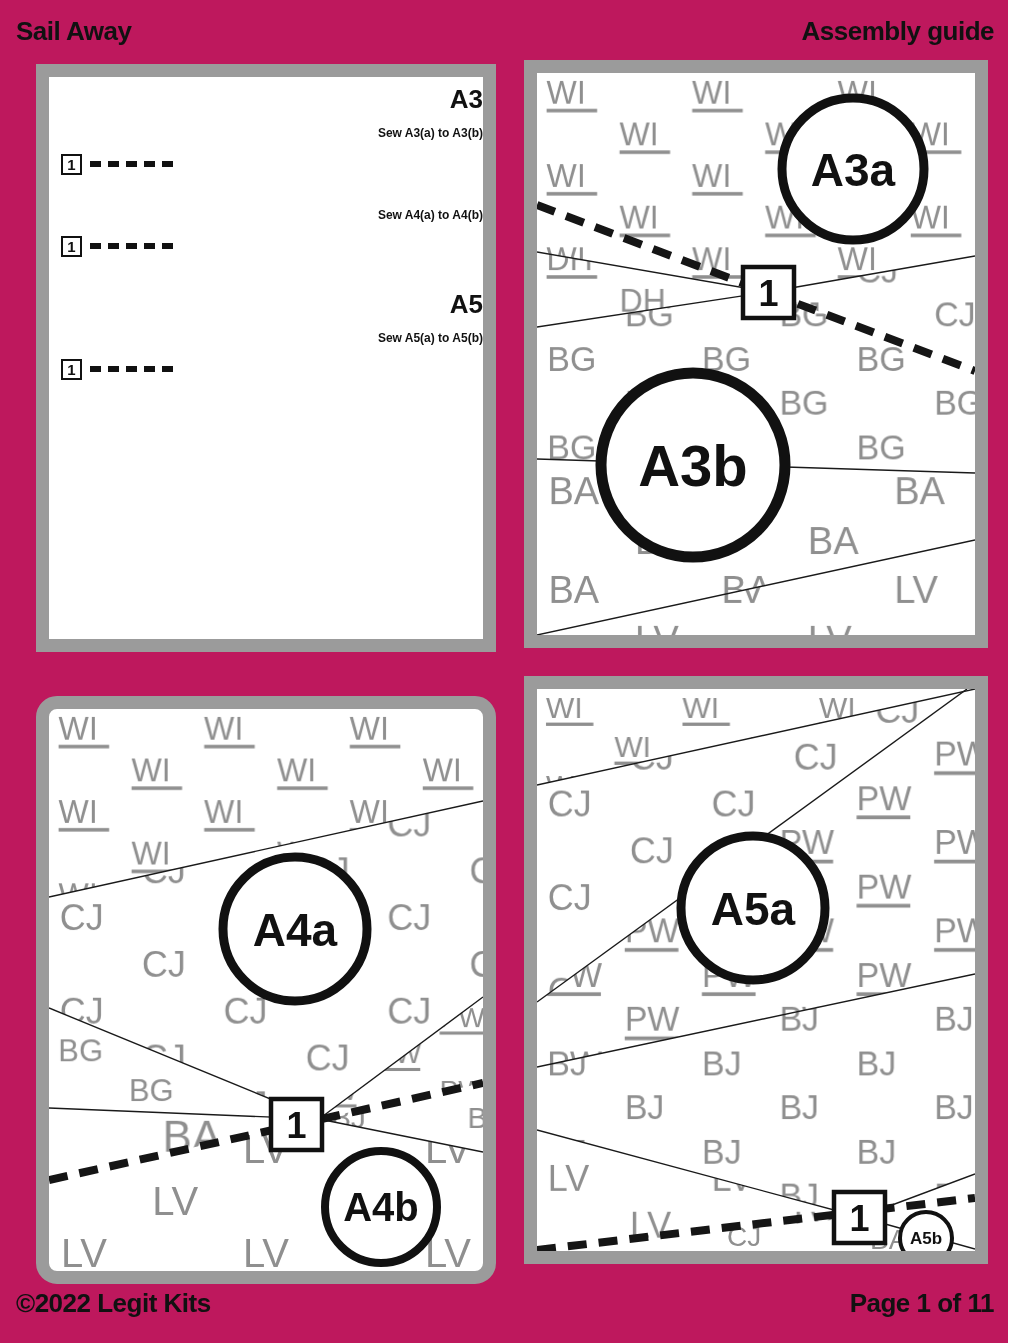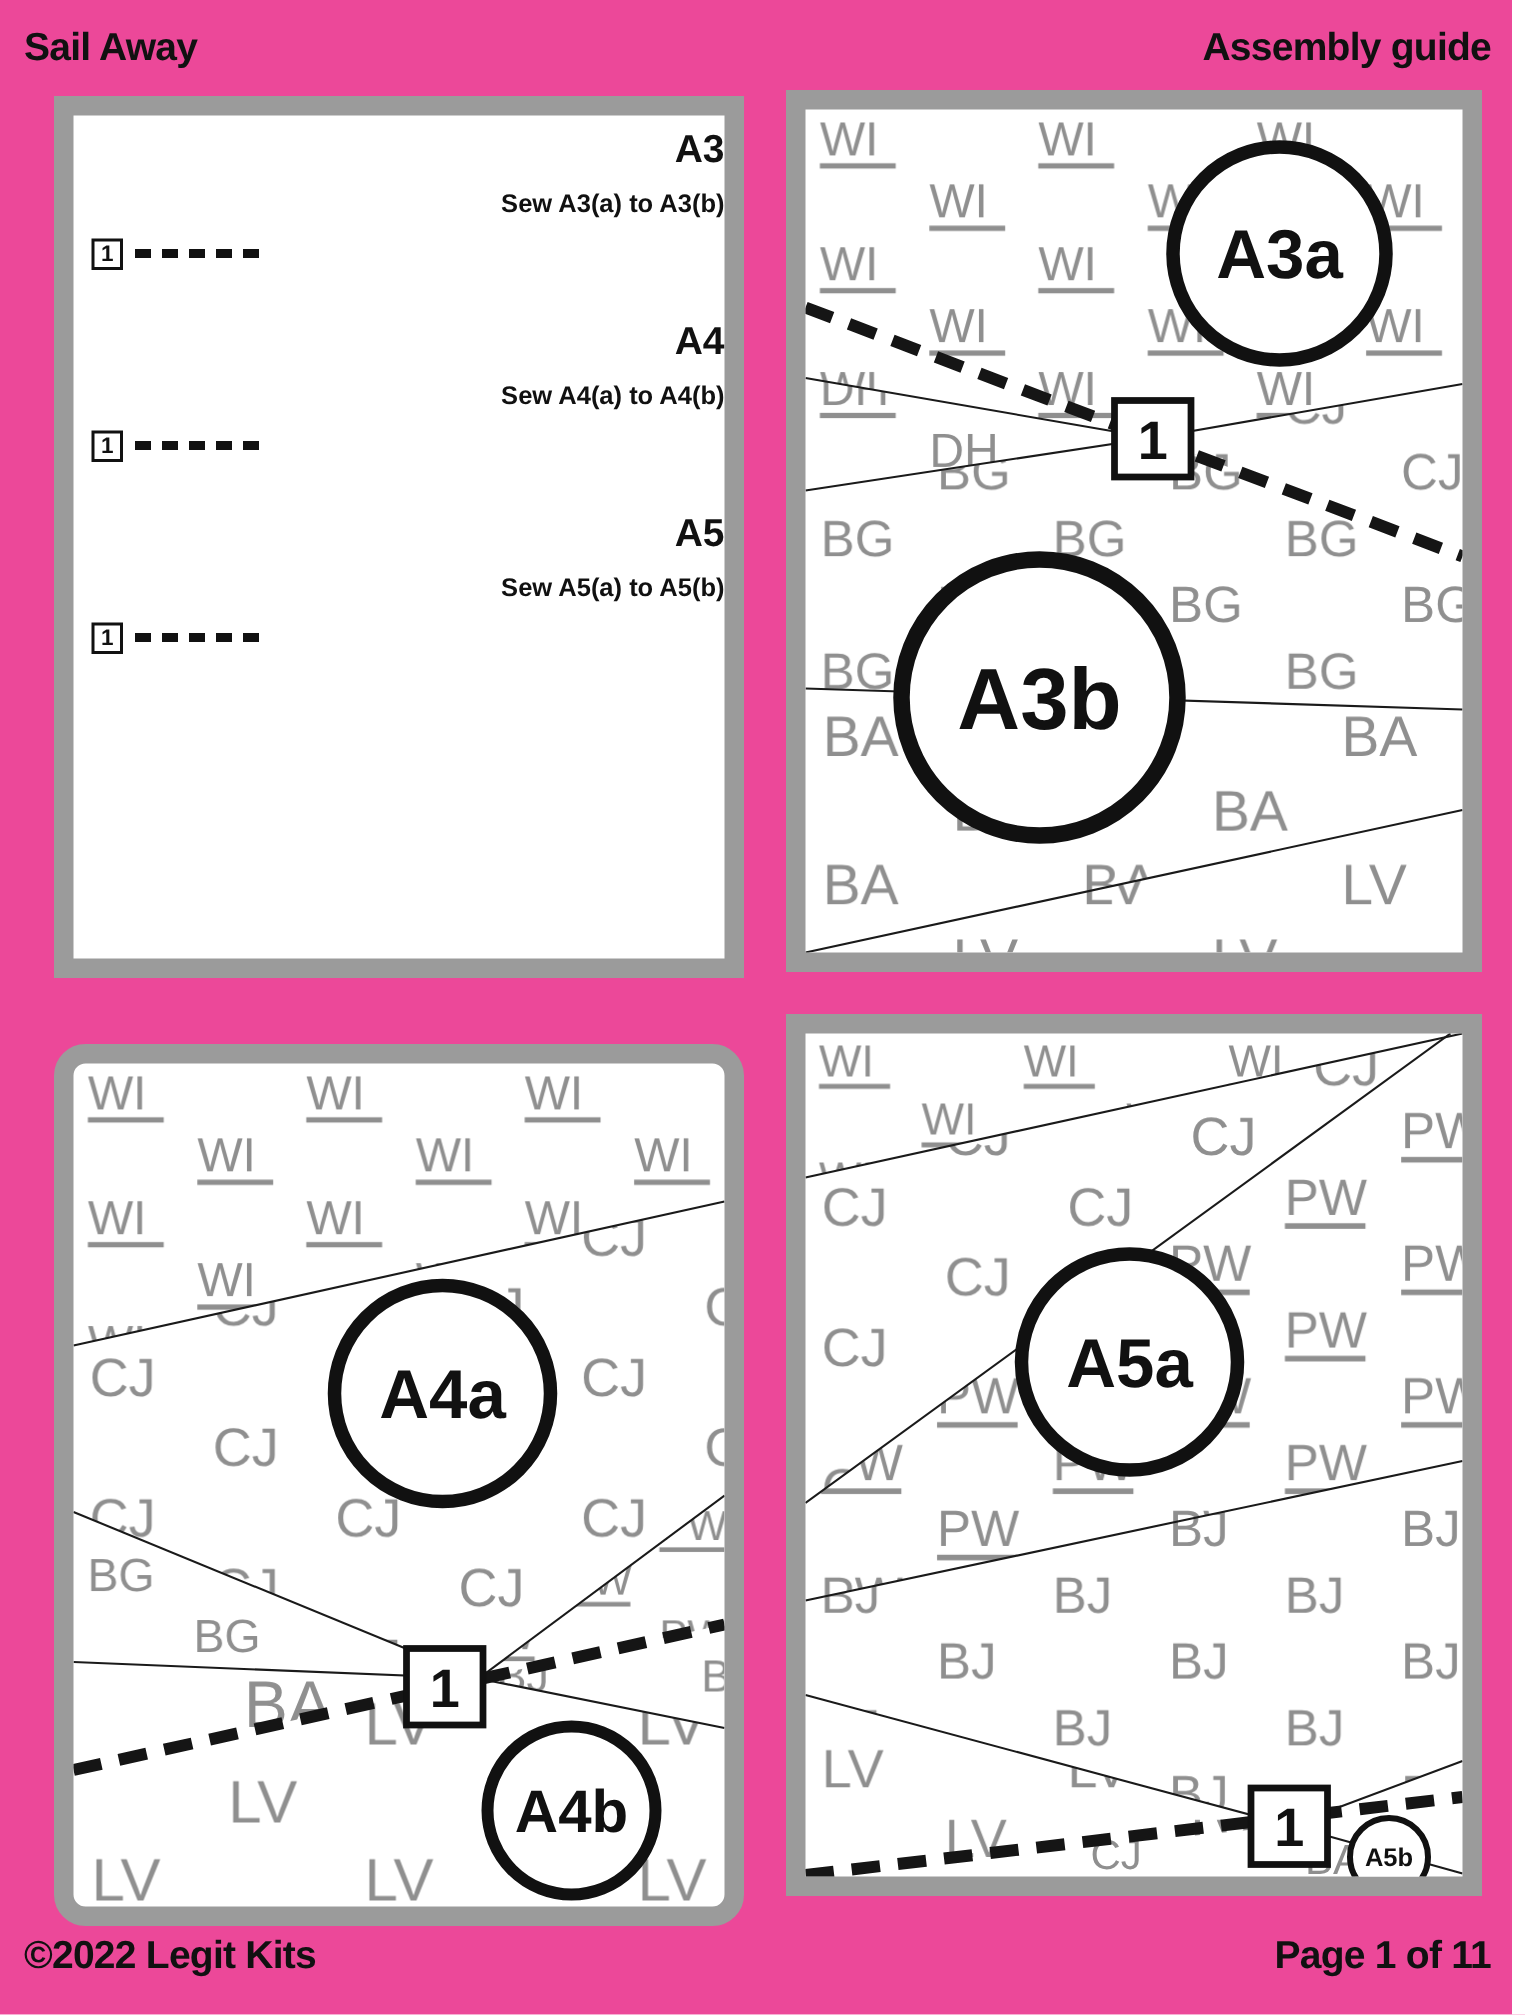--- a/index.html
+++ b/index.html
@@ -1,31 +1,31 @@
 <!DOCTYPE html>
 <html><head>
 <meta charset="utf-8">
 <style>
   html,body{margin:0;padding:0;background:#fff;}
-  .page{position:relative;width:1008px;height:1343px;background:#ec4899;overflow:hidden;
+  .page{position:relative;width:1008px;height:1343px;background:#be185d;overflow:hidden;
         font-family:"Liberation Sans",sans-serif;color:#111;}
   .hdr,.ftr{position:absolute;left:16px;right:14px;display:flex;
         justify-content:space-between;font-size:26px;font-weight:bold;letter-spacing:-0.5px;}
   .hdr{top:16px;}
   .ftr{top:1288px;gap:48px;}
   .panel{position:absolute;border:13px solid #9b9b9b;background:#fff;box-sizing:border-box;}
   #p-instr{left:36px;top:64px;width:460px;height:588px;text-align:right;}
   #p-a3{left:524px;top:60px;width:464px;height:588px;text-align:center;}
   #p-a4{left:36px;top:696px;width:460px;height:588px;border-radius:21px;}
   #p-a5{left:524px;top:676px;width:464px;height:588px;}
   .panel svg{display:block;width:100%;height:100%;}
   .instr{padding:9px 0 0 12px;}
   .step{margin-bottom:33px;}
   .step h3{font-size:26px;line-height:1;margin:0 0 15px 0;font-weight:bold;}
-  .step p{font-size:17px;font-weight:bold;margin:0 0 13px 0;line-height:1;}
+  .step p{font-size:12px;font-weight:bold;margin:0 0 13px 0;line-height:1;}
   .seam-row{display:flex;align-items:center;height:24px;}
   .seam-box{width:17px;height:17px;border:2.5px solid #111;font-size:15px;font-weight:bold;
         display:flex;align-items:center;justify-content:center;flex:0 0 auto;}
   .dash-sample{width:88px;height:6px;margin-left:8px;
         background:repeating-linear-gradient(90deg,#111 0 11px,transparent 11px 18px);}
 </style>
 </head>
 <body>
 
 <div class="page">
@@ -39,21 +39,20 @@
     <div class="instr" id="instr-list">
         <div class="step">
           <h3>A3</h3>
           <p>Sew A3(a) to A3(b)</p>
           <div class="seam-row">
             <span class="seam-box">1</span>
             <span class="dash-sample"></span>
           </div>
         </div>
         <div class="step">
-          <h3>A4</h3>
           <p>Sew A4(a) to A4(b)</p>
           <div class="seam-row">
             <span class="seam-box">1</span>
             <span class="dash-sample"></span>
           </div>
         </div>
         <div class="step">
           <h3>A5</h3>
           <p>Sew A5(a) to A5(b)</p>
           <div class="seam-row">

